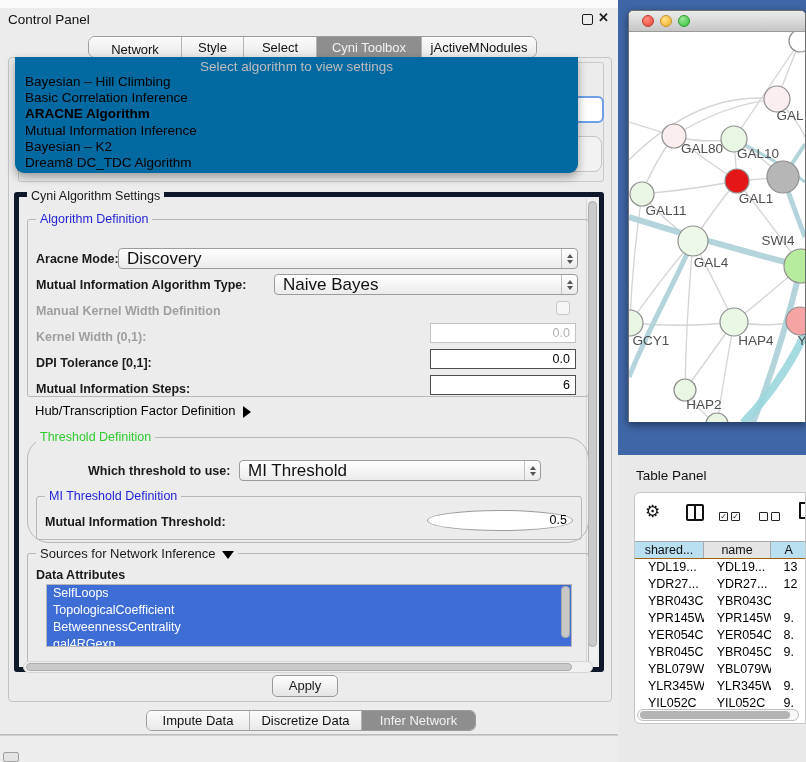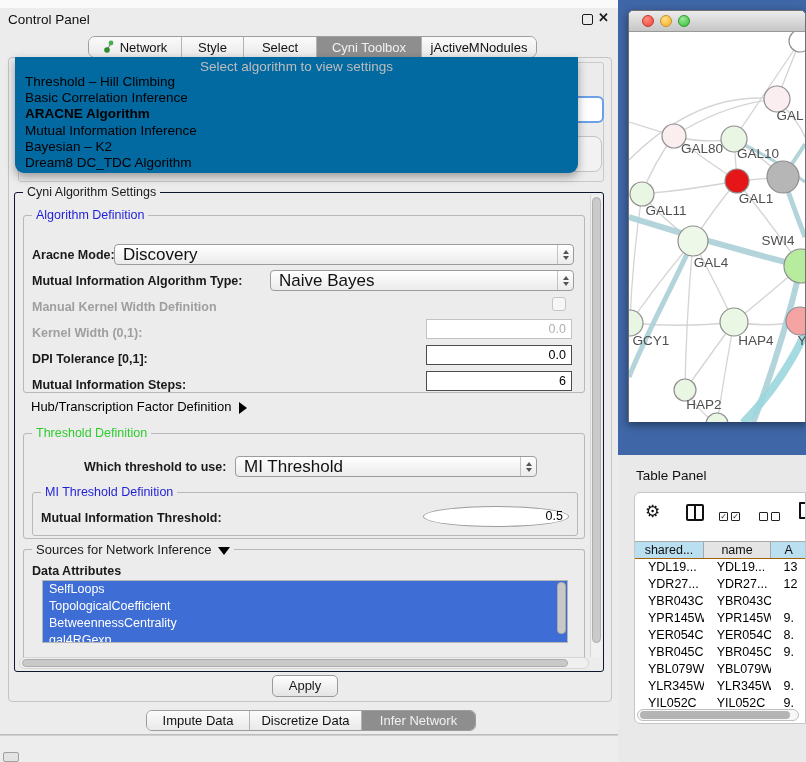--- a/index.html
+++ b/index.html
@@ -8,37 +8,37 @@
   .abs { position:absolute; }
 
   
   #control-panel { left:0; top:0; width:620px; height:735px; background:#ececec; border-right:1px solid #c9c9c9; border-bottom:1px solid #bdbdbd; }
   #cp-topstrip { left:0; top:0; width:620px; height:8px; background:#fafafa; }
   #cp-title { left:8px; top:12px; font-size:13.5px; color:#111; }
   .win-float { left:582px; top:14px; width:11px; height:11px; border:1.6px solid #1c1c1c; border-radius:2px; }
   .win-close { left:598px; top:10px; font-size:13px; font-weight:bold; color:#1c1c1c; }
 
   #tabstrip { left:88px; top:36px; height:22px; display:flex; border:1px solid #9d9d9d; border-radius:7px; overflow:hidden; background:#f2f2f2; }
-  .tab { display:flex; align-items:center; justify-content:center; gap:5px; font-size:13px; background:linear-gradient(#fbfbfb,#e9e9e9); color:#111; }
+  .tab { display:flex; align-items:center; justify-content:center; gap:5px; font-size:13px; background:linear-gradient(#fbfbfb,#e9e9e9); color:#111;flex-direction:column; }
   .tab + .tab { border-left:1px solid #b3b3b3; }
   .tab.selected { background:#8e8e8e; color:#f1f1f1; }
 
   #content-frame { left:8px; top:57px; width:604px; height:645px; border:1px solid #c4c4c4; border-radius:4px; background:#ececec; }
   .hidden-group { left:18px; top:62px; width:586px; height:120px; border:1px solid #c9c9c9; border-radius:3px; z-index:1; }
   .hidden-combo { left:560px; top:96px; width:44px; height:27px; border:2px solid #6ca0e8; border-radius:6px; background:#fff; z-index:1; }
   .hidden-widget { left:498px; top:136px; width:104px; height:36px; border:1px solid #c4c4c4; border-radius:8px; background:#f2f2f2; z-index:1; }
 
   
   #algo-overlay { left:15px; top:57px; width:563px; height:116px; background:#0369a1; border-radius:0 0 9px 9px; box-shadow:0 4px 10px rgba(0,0,0,.35); z-index:5; }
   #algo-hint { text-align:center; color:#bdbdbd; font-size:13.5px; padding-top:2px; height:17px; }
   .algo-item { height:16.2px; line-height:16.2px; padding-left:10px; font-size:13.5px; color:#000; white-space:nowrap; }
   .algo-item.bold { font-weight:bold; }
 
   
-  #settings { left:14px; top:192px; width:590px; height:480px; border:1px solid #0f172a; border-radius:3px; background:#ececec; z-index:2;text-decoration:underline; }
+  #settings { left:14px; top:192px; width:590px; height:480px; border:5px solid #0f172a; border-radius:3px; background:#ececec; z-index:2;text-decoration:underline; }
   .grp-title { position:absolute; top:-8px; left:8px; background:#ececec; padding:0 4px; font-size:12.5px; white-space:nowrap; }
   .grp-title.blue { color:#1f1fd8; }
   .grp-title.green { color:#2ecc2e; }
   .grp { position:absolute; border:1px solid #b8b8b8; border-radius:3px; }
   .lbl { position:absolute; font-size:12.5px; font-weight:bold; color:#1a1a1a; white-space:nowrap; }
   .lbl.disabled { color:#9f9f9f; }
   .combo { position:absolute; height:21px; border:1px solid #9c9c9c; border-radius:4px; background:linear-gradient(#ffffff,#ebebeb); display:flex; align-items:center; }
   .combo .val { flex:1; padding-left:8px; font-size:17px; color:#111; }
   .stepper { width:16px; height:100%; border-left:1px solid #c2c2c2; display:flex; flex-direction:column; align-items:center; justify-content:center; gap:2px; }
   .tri-up { width:0; height:0; border-left:3.5px solid transparent; border-right:3.5px solid transparent; border-bottom:4.5px solid #555; }
@@ -128,21 +128,21 @@
       </div>
 
     <div id="content-frame" class="abs"></div>
     <div class="abs hidden-group"></div>
     <div class="abs hidden-combo"></div>
     <div class="abs hidden-widget"></div>
 
     <div id="algo-overlay" class="abs">
       <div id="algo-hint">Select algorithm to view settings</div>
       <div id="algo-items">
-          <div class="algo-item">Threshold – Hill Climbing</div>
+          <div class="algo-item">Bayesian – Hill Climbing</div>
           <div class="algo-item">Basic Correlation Inference</div>
           <div class="algo-item bold">ARACNE Algorithm</div>
           <div class="algo-item">Mutual Information Inference</div>
           <div class="algo-item">Bayesian – K2</div>
           <div class="algo-item">Dream8 DC_TDC Algorithm</div>
         </div>
     </div>
 
     <div id="settings" class="abs">
       <span class="grp-title">Cyni Algorithm Settings</span>
@@ -175,21 +175,21 @@
         <span class="lbl" style="left:8px; top:136px;">DPI Tolerance [0,1]:</span>
         <div class="field dark" style="left:402px; top:129px; width:146px;">0.0</div>
         <span class="lbl" style="left:8px; top:162px;">Mutual Information Steps:</span>
         <div class="field dark" style="left:402px; top:155px; width:146px;">6</div>
       </div>
 
       <div class="abs" style="left:16px; top:206px; font-size:13px; color:#000;">
         <span>Hub/Transcription Factor Definition</span><span class="arrow-right"></span>
       </div>
 
-      <div class="grp" style="left:8px; top:240px; width:562px; height:106px;">
+      <div class="grp" style="left:8px; top:240px; width:562px; height:106px;border-radius:22px;">
         <span class="grp-title green">Threshold Definition</span>
         <span class="lbl" style="left:60px; top:26px;">Which threshold to use:</span>
         <div class="combo" style="left:211px; top:22px; width:302px;">
           <span class="val">MI Threshold</span>
           <span class="stepper">
               <span class="tri-up"></span>
               <span class="tri-down"></span>
             </span>
         </div>
         <div class="grp" style="left:8px; top:58px; width:546px; height:44px;">

